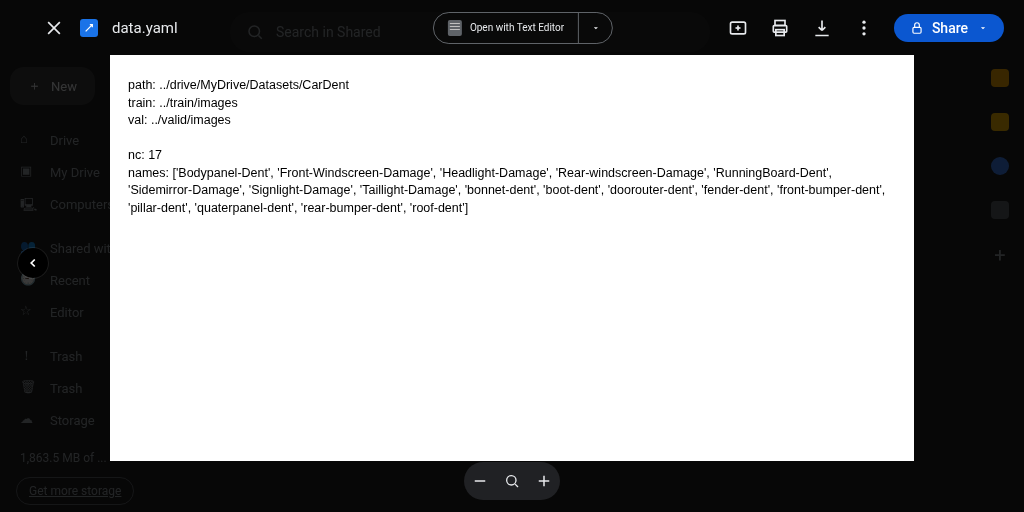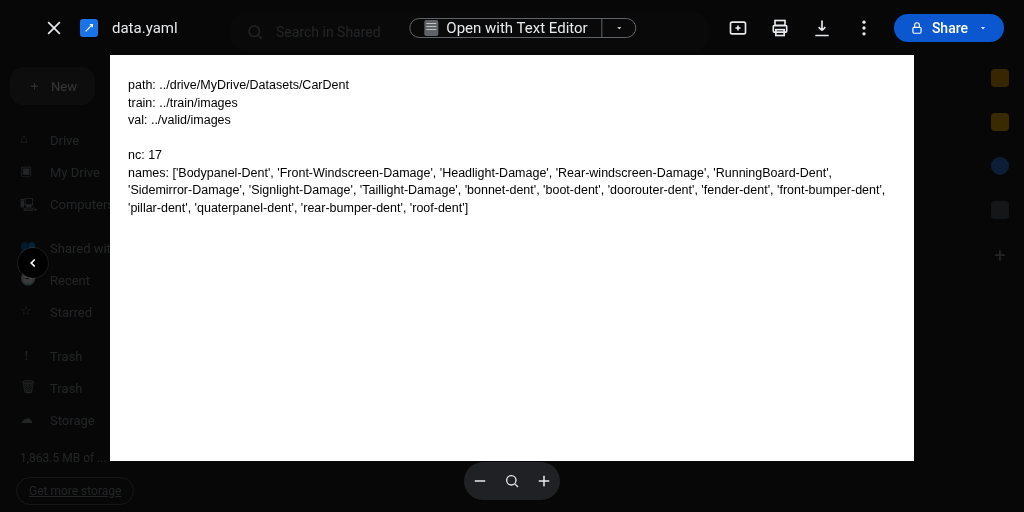--- a/index.html
+++ b/index.html
@@ -17,21 +17,21 @@
   .right-panel .blob { width: 18px; height: 18px; border-radius: 4px; }
 
   
   .veil { position: absolute; inset: 0; background: rgba(0,0,0,0.55); }
 
   
   .topbar { position: absolute; top: 0; left: 0; right: 0; height: 55px; display: flex; align-items: center; padding: 0 20px; color: #e8eaed; z-index: 5; margin-left: 22px; }
   .topbar .left { display: flex; align-items: center; gap: 14px; }
   .topbar .fname { font-size: 15px; color: #e8eaed; }
   .topbar .center { position: absolute; left: 50%; transform: translateX(-50%); display: flex; align-items: center; }
-  .openwith { display: flex; align-items: center; border: 1px solid #5f6368; border-radius: 20px; height: 20px; overflow: hidden; font-size: 15px; }
+  .openwith { display: flex; align-items: center; border: 1px solid #5f6368; border-radius: 20px; height: 32px; overflow: hidden; font-size: 10px; }
   .openwith .main { display: flex; align-items: center; gap: 8px; padding: 0 14px; height: 100%; }
   .openwith .caret { border-left: 1px solid #5f6368; width: 34px; height: 100%; display: flex; align-items: center; justify-content: center; }
   .topbar .right { margin-left: auto; display: flex; align-items: center; gap: 18px; }
   .iconbtn { width: 24px; height: 24px; display: flex; align-items: center; justify-content: center; color: #e8eaed; }
   .sharebtn { display: flex; align-items: center; gap: 8px; background: #0b57d0; color: #fff; height: 28px; padding: 0 16px; border-radius: 18px; font-size: 14px; font-weight: 500; }
   .sharebtn .caret { margin-left: 2px; }
 
   
   .handle { position: absolute; left: 18px; top: 248px; width: 30px; height: 30px; background: #000; border-radius: 50%; display: flex; align-items: center; justify-content: center; color: #fff; z-index: 6; box-shadow: 0 0 0 1px rgba(255,255,255,0.08); }
 
@@ -79,21 +79,21 @@
     <div class="item">
         <span class="ic">👥</span>
         <span>Shared with me</span>
       </div>
     <div class="item">
         <span class="ic">🕘</span>
         <span>Recent</span>
       </div>
     <div class="item">
         <span class="ic">☆</span>
-        <span>Starred</span>
+        <span>Editor</span>
       </div>
     <div style="height:10px"></div>
     <div class="item">
         <span class="ic">！</span>
         <span>Trash</span>
       </div>
     <div class="item">
         <span class="ic">🗑</span>
         <span>Trash</span>
       </div>

